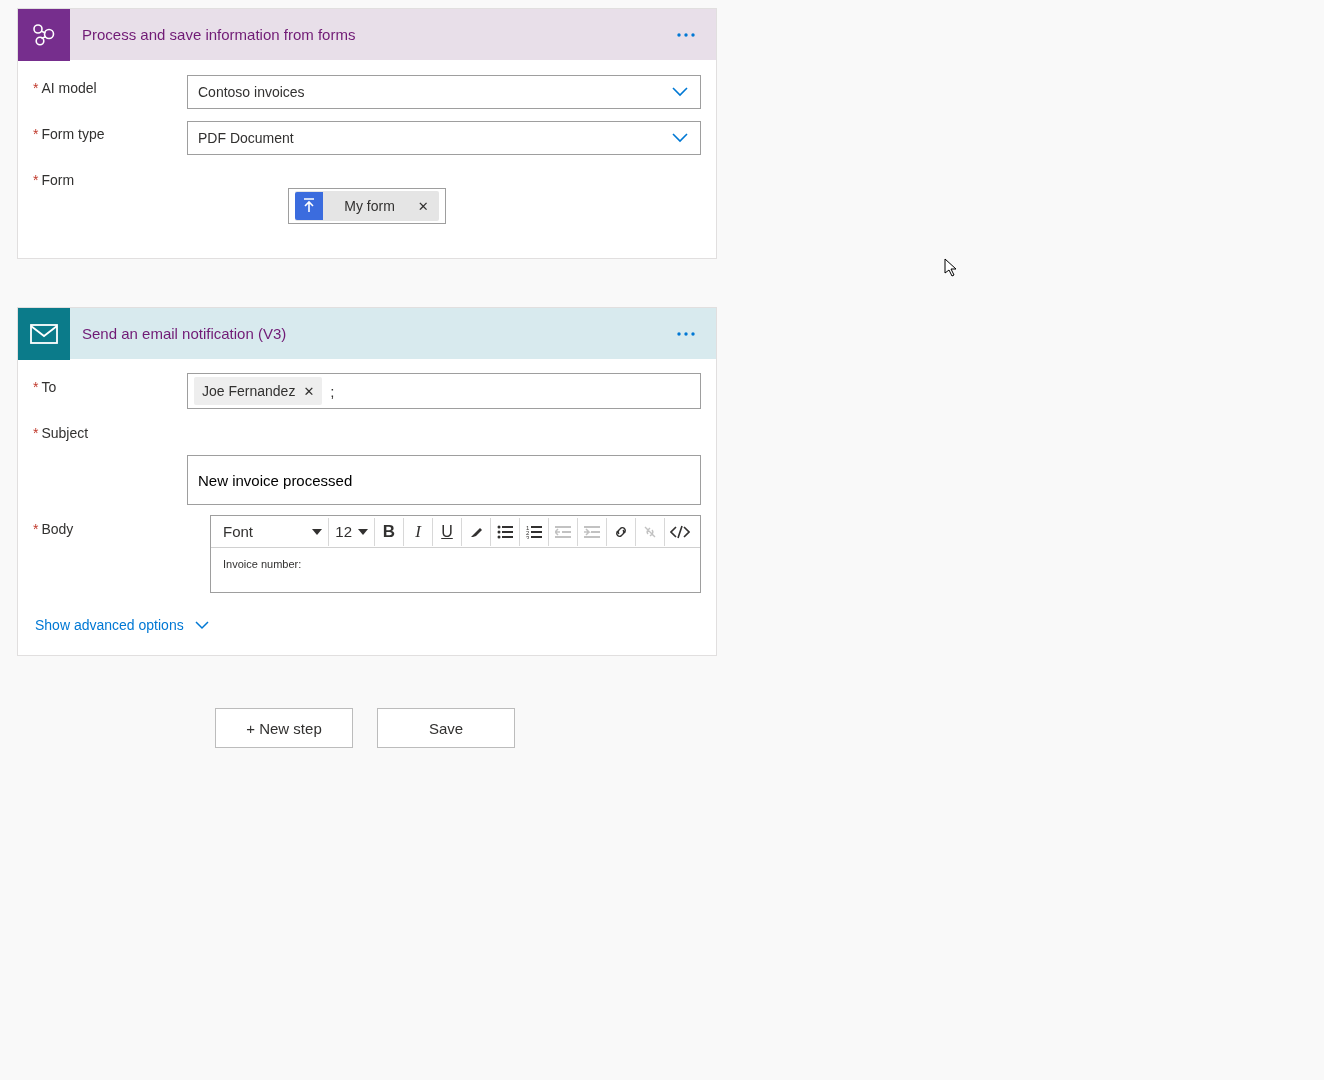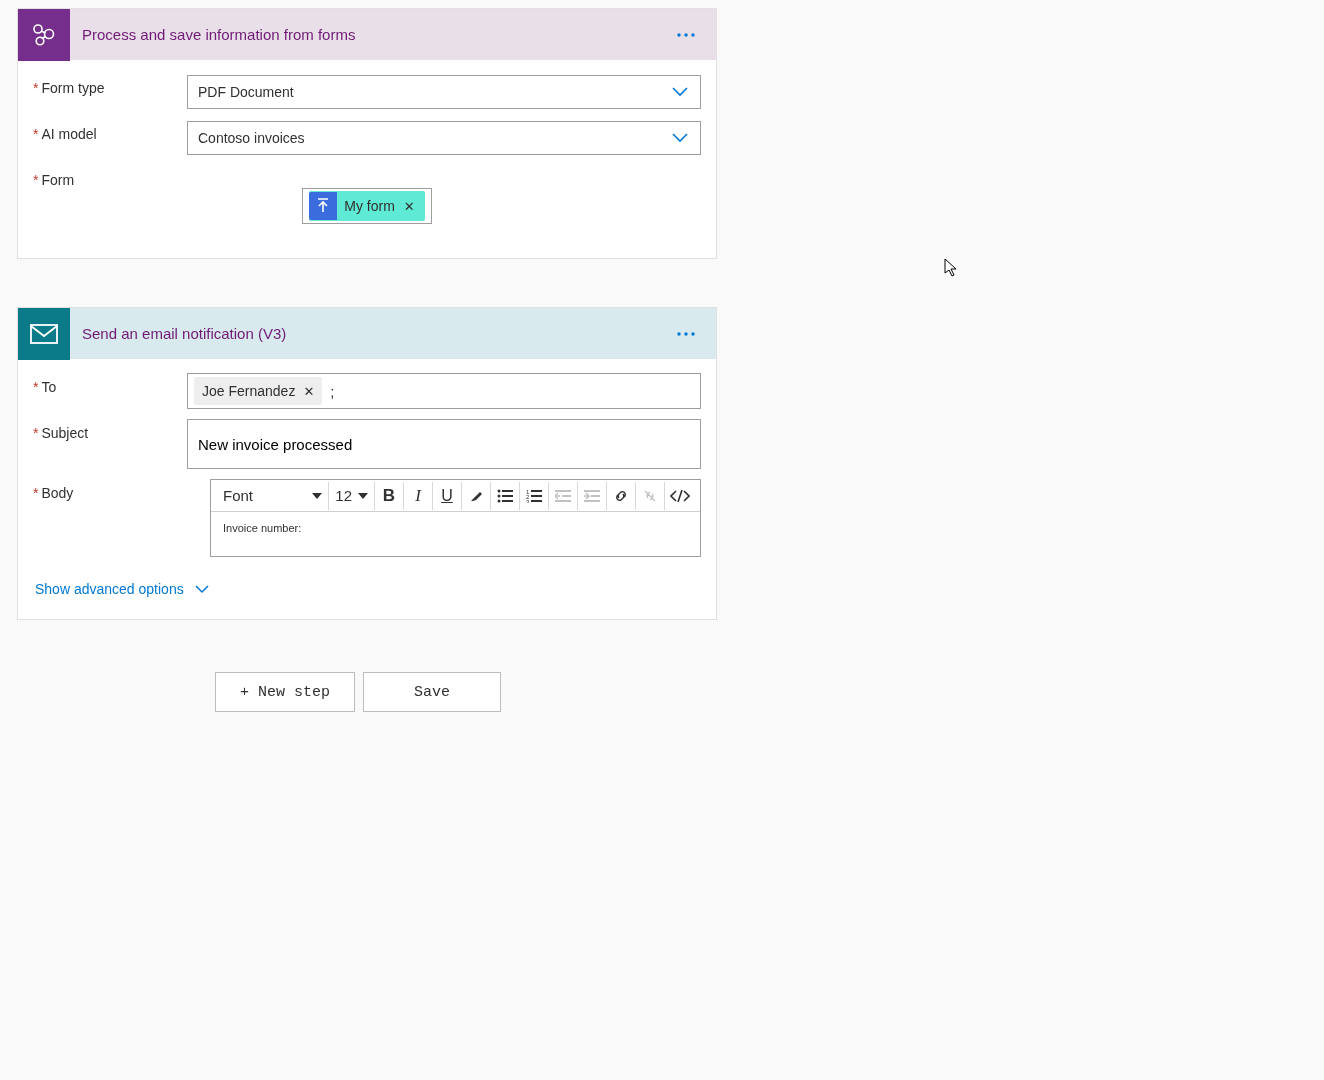--- a/index.html
+++ b/index.html
@@ -107,26 +107,26 @@
     display: flex;
     align-items: center;
     padding: 2px 6px;
     gap: 6px;
     flex-wrap: wrap;
     background: #fff;
   }
   .token {
     display: inline-flex;
     align-items: center;
-    background: #5eead4;
+    background: #e5e5e5;
     border-radius: 2px;
     height: 30px;
     padding: 0 8px 0 0;
     font-size: 14px;
-    gap: 7px;
+    gap: 21px;
   }
   .token .tk-ic {
     width: 28px;
     height: 28px;
     background: #3b6cde;
     display: flex;
     align-items: center;
     justify-content: center;
     color: #fff;
     font-size: 13px;
@@ -152,20 +152,21 @@
   .after-token { font-size: 15px; color: #323130; padding-left: 2px; }
 
   
   .text-input {
     height: 50px;
     width: 100%;
     border: 1px solid #9e9e9e;
     padding: 16px 10px;
     font-size: 15px;
     font-family: inherit;
+    margin-top: 36px;
   }
 
   
   .editor-wrap {
     border: 1px solid #9e9e9e;
     margin-left: 36px;
   }
   .toolbar-rt {
     display: flex;
     align-items: center;
@@ -213,24 +214,23 @@
     display: inline-flex;
     align-items: center;
     gap: 10px;
     cursor: pointer;
     padding: 14px 2px 4px 2px;
   }
 
   
   .bottom-actions {
     display: flex;
-    gap: 8px;
+    gap: 24px;
     margin-left: 215px;
     margin-top: 52px;
-    font-family: Liberation Mono, monospace;
   }
   .act-btn {
     height: 40px;
     min-width: 138px;
     border: 1px solid #bcbcbc;
     background: #fff;
     font-size: 15px;
     font-family: inherit;
     cursor: pointer;
     color: #323130;
@@ -273,46 +273,46 @@
       <div class="ellipsis-btn">
         <svg width="20" height="6" viewBox="0 0 20 6">
           <circle cx="3" cy="3" r="1.7" fill="#0078d4"></circle>
             <circle cx="10" cy="3" r="1.7" fill="#0078d4"></circle>
             <circle cx="17" cy="3" r="1.7" fill="#0078d4"></circle>
         </svg>
       </div>
     </div>
     <div class="card-body">
       <div class="row">
+        <div class="label"><span class="req">*</span><span>AI model</span></div>
+        <div class="field">
+          <div class="select-box">
+            <span>Contoso invoices</span>
+            <span class="chev">
+              <svg width="20" height="12" viewBox="0 0 20 12">
+                  <path d="M3 2 L10 9 L17 2" stroke="#0078d4" stroke-width="1.6" fill="none"></path>
+                </svg>
+            </span>
+          </div>
+        </div>
+      </div>
+      <div class="row">
         <div class="label"><span class="req">*</span><span>Form type</span></div>
         <div class="field">
           <div class="select-box">
             <span>PDF Document</span>
             <span class="chev">
               <svg width="20" height="12" viewBox="0 0 20 12">
                   <path d="M3 2 L10 9 L17 2" stroke="#0078d4" stroke-width="1.6" fill="none"></path>
                 </svg>
             </span>
           </div>
         </div>
       </div>
       <div class="row">
-        <div class="label"><span class="req">*</span><span>AI model</span></div>
-        <div class="field">
-          <div class="select-box">
-            <span>Contoso invoices</span>
-            <span class="chev">
-              <svg width="20" height="12" viewBox="0 0 20 12">
-                  <path d="M3 2 L10 9 L17 2" stroke="#0078d4" stroke-width="1.6" fill="none"></path>
-                </svg>
-            </span>
-          </div>
-        </div>
-      </div>
-      <div class="row">
         <div class="label"><span class="req">*</span><span>Form</span></div>
         <div class="field">
           <div class="token-input">
             <span class="token">
               <span class="tk-ic">
                 <svg width="14" height="16" viewBox="0 0 14 16">
                     <path d="M7 1 L7 11 M3 7 L7 11 L11 7 M2 14 H12" stroke="#fff" stroke-width="1.6" fill="none" transform="scale(1,-1) translate(0,-15)"></path>
                   </svg>
               </span>
               <span>My form</span>

